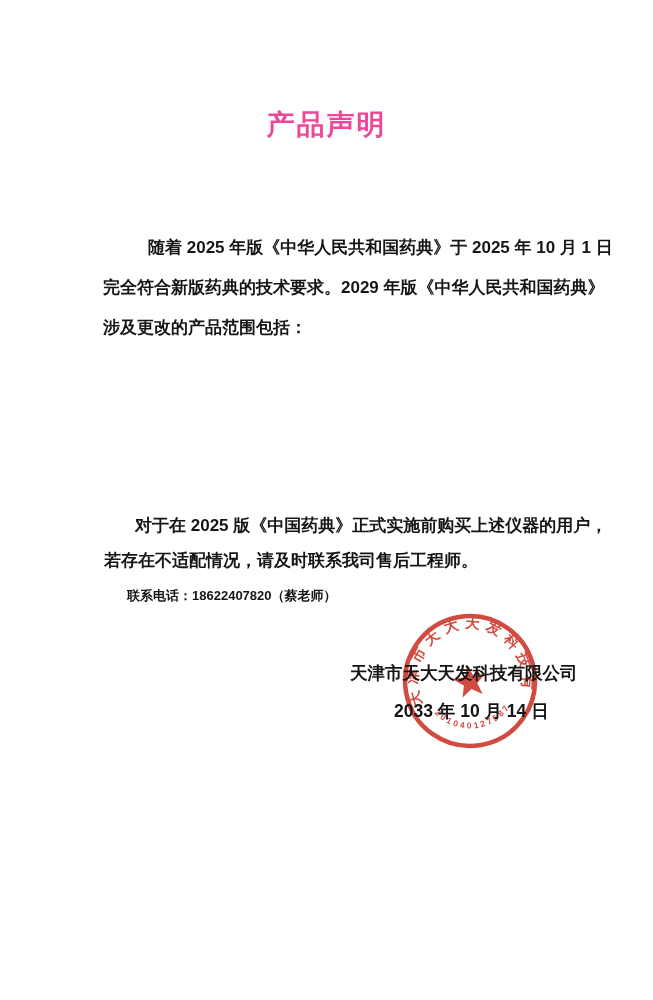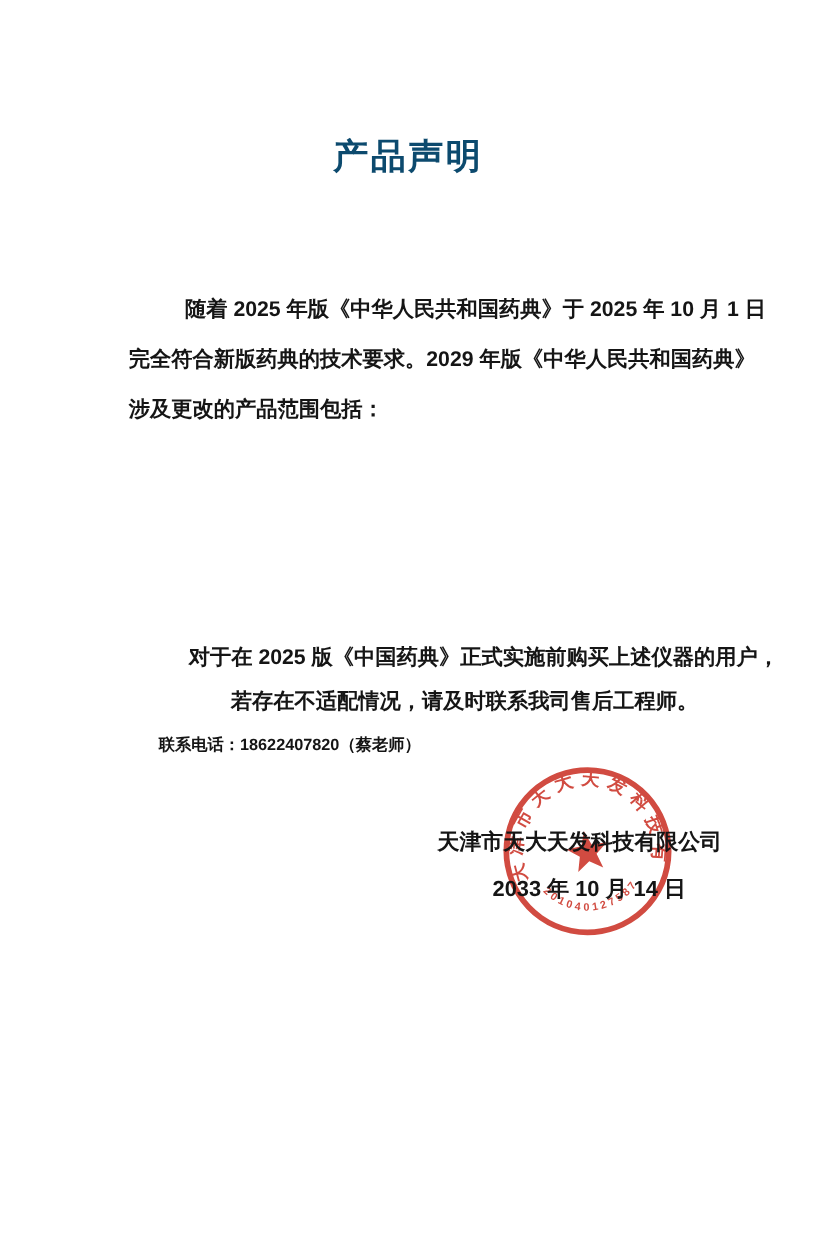--- a/index.html
+++ b/index.html
@@ -8,36 +8,36 @@
     width:653px;height:1000px;
     background:#ffffff;
     overflow:hidden;
     font-family:"Liberation Sans","DejaVu Sans",sans-serif;
     color:#151515;
   }
   .title{
     position:absolute;top:106px;left:0;width:653px;
     margin:0;text-align:center;
     font-size:28px;font-weight:700;
-    color:#0c4a6e;
+    color:#ec4899;
     letter-spacing:2px;
   }
   .opening{
     position:absolute;top:196px;left:103px;margin:0;
     font-size:17.5px;font-weight:700;
   }
   .para{position:absolute;margin:0;}
   .para .line{
     font-size:17px;font-weight:700;
     white-space:nowrap;
   }
   .para1{top:237px;left:103px;}
   .para1 .line{height:40px;line-height:22px;}
   .para1 .line.indent{padding-left:45px;}
-  .para2{top:515px;left:120px;text-align:center;}
+  .para2{top:515px;left:104px;}
   .para2 .line{height:35px;line-height:22px;}
   .para2 .line.indent{padding-left:31px;}
   .products{position:absolute;top:420px;left:103px;}
   .product-row{
     height:38px;line-height:22px;white-space:nowrap;
     font-weight:700;
   }
   .product-dash{font-size:17px;margin-right:11px;}
   .product-name{font-size:17px;}
   .product-note{font-size:14.5px;color:#a2231d;}

